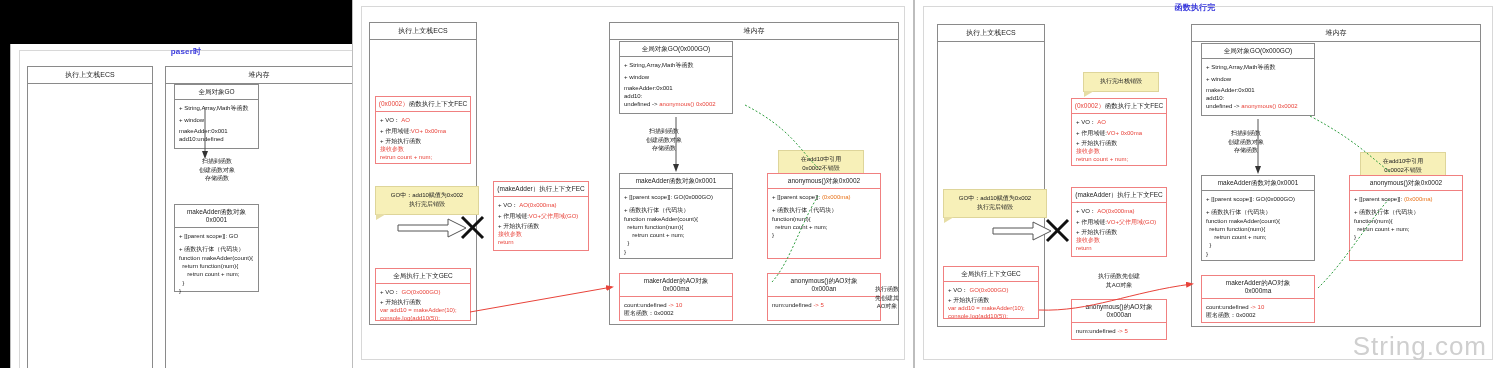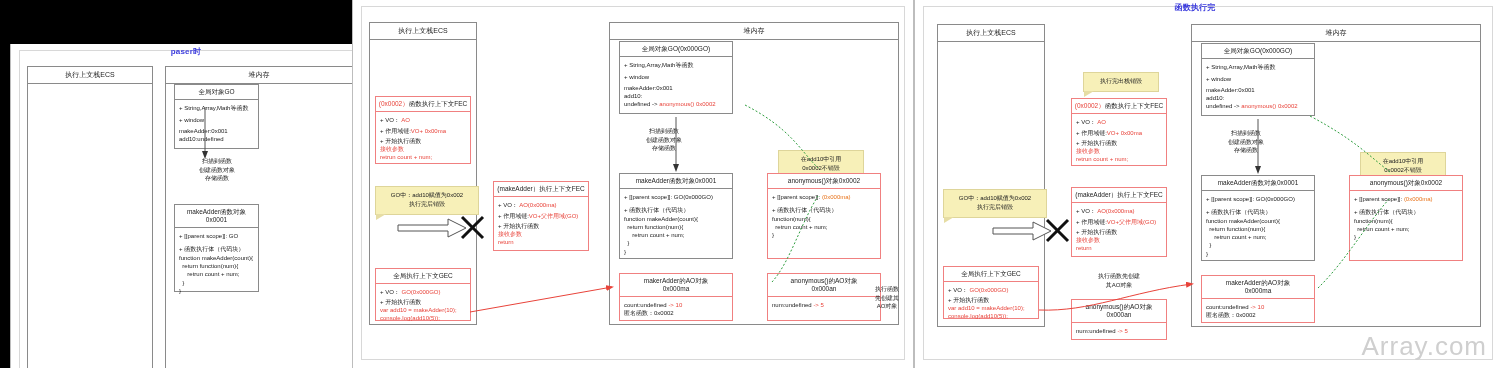--- a/index.html
+++ b/index.html
@@ -311,21 +311,21 @@
 
     <div class="uml red" style="left:286px;top:275px;width:114px;height:48px;">
       <div class="hd" style="white-space:pre-line">makerAdder的AO对象
 0x000ma</div>
       <div class="bd">
         <div><span>count:undefined </span><span class="r">-&gt; 10</span></div>
         <div style="line-height:1.3">匿名函数：0x0002</div>
       </div>
     </div>
 
-    <div class="wm">Array.com</div>
+    <div class="wm">String.com</div>
   </div>
 
   <svg class="ov" viewBox="0 0 1500 368">
     <defs>
       <marker id="blkArrow" markerWidth="8" markerHeight="8" refX="4" refY="4" orient="auto">
         <path d="M0,1 L8,4 L0,7 z" fill="#333"></path>
       </marker>
       <marker id="redArrow" markerWidth="8" markerHeight="8" refX="6" refY="3" orient="auto">
         <path d="M0,0 L8,3 L0,6 z" fill="#e8433a"></path>
       </marker>

